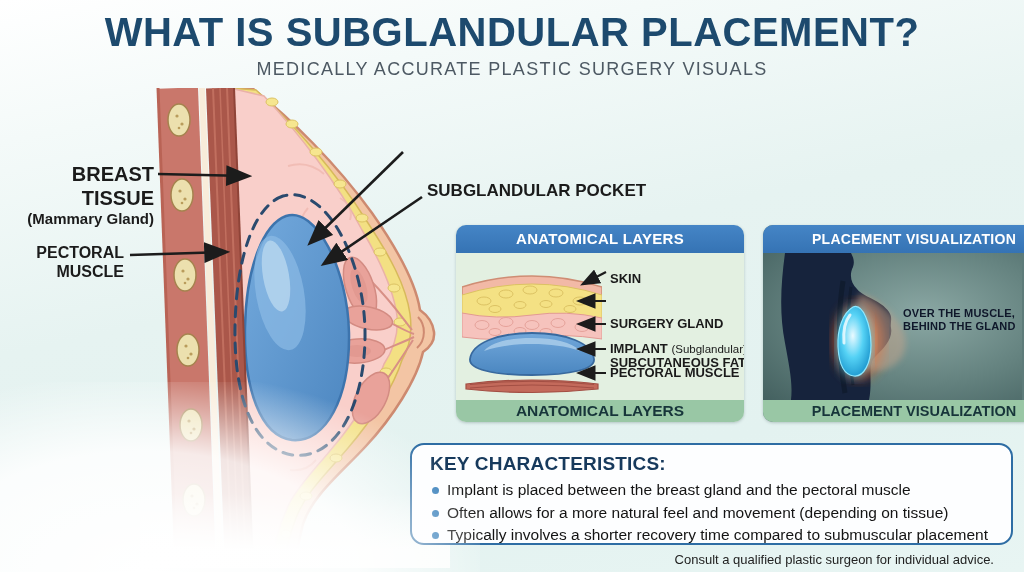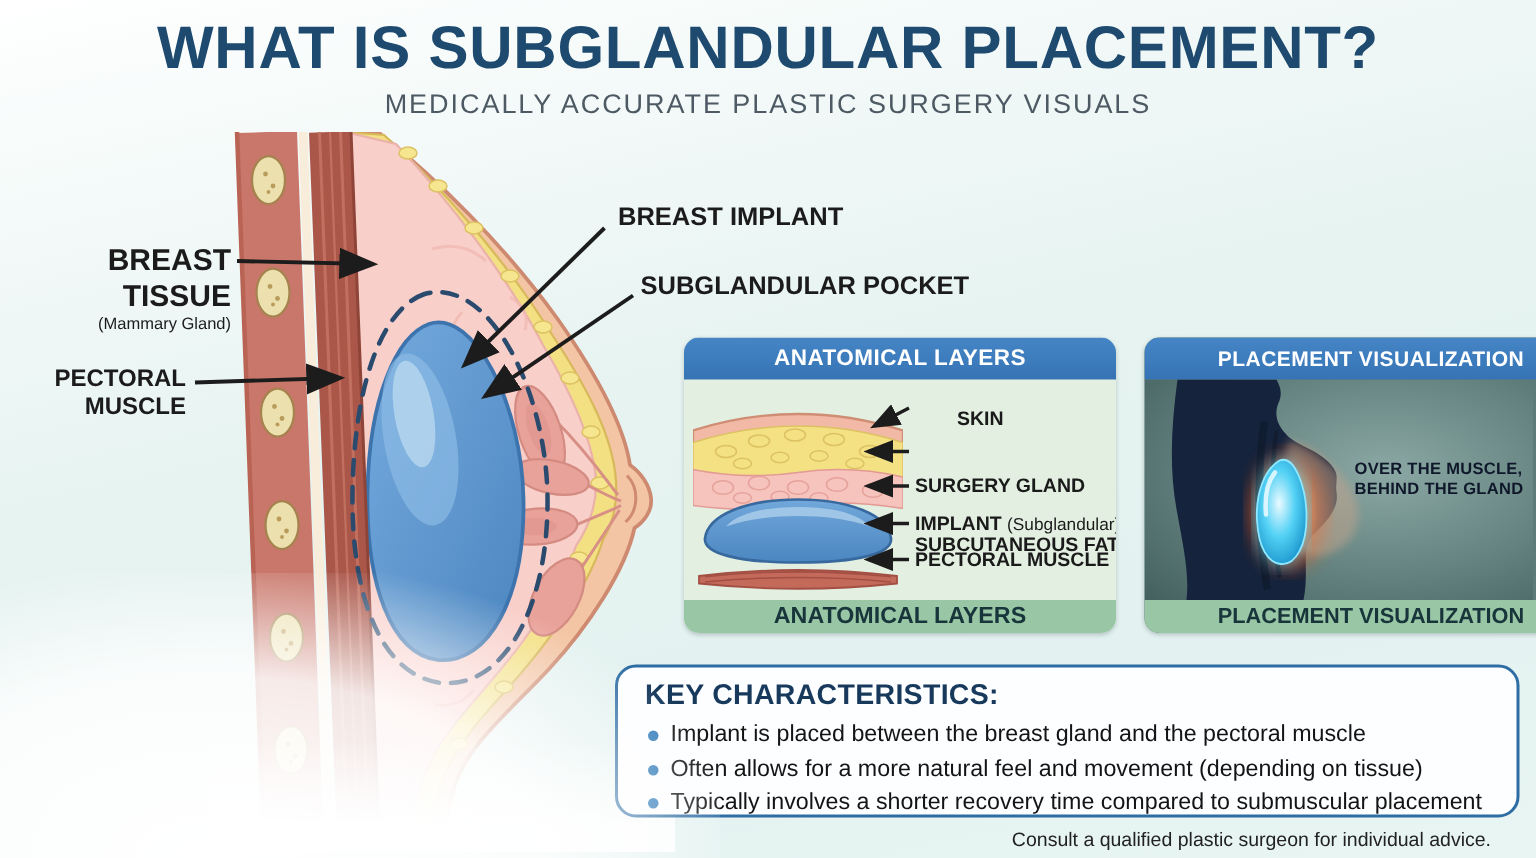--- a/index.html
+++ b/index.html
@@ -20,21 +20,21 @@
     font-size:40px;font-weight:800;letter-spacing:.5px;color:#1d4a6e;
   }
   .subtitle{
     width:1024px;text-align:center;top:59px;left:0;
     font-size:18px;font-weight:500;letter-spacing:1.3px;color:#4d5963;
   }
   
   .dlabel{color:#1b1b1b;line-height:1.18;}
   .lab-bt{left:8px;top:163px;width:146px;text-align:right;}
   .lab-bt .l1{font-size:20px;font-weight:800;}
-  .lab-bt .l2{font-size:11px;font-weight:400;}
+  .lab-bt .l2{font-size:15px;font-weight:700;}
   .lab-pm{left:8px;top:244px;width:116px;text-align:right;font-size:16px;font-weight:800;}
   .lab-bi{left:412px;top:135px;font-size:17px;font-weight:800;}
   .lab-sp{left:427px;top:181px;font-size:17px;font-weight:800;}
   
   .panel{border-radius:10px;overflow:hidden;box-shadow:0 1px 3px rgba(30,60,60,.25);}
   .panel-anat{left:456px;top:225px;width:288px;height:197px;background:#e3f0e1;}
   .panel-place{left:763px;top:225px;width:302px;height:197px;background:#5d7b79;}
   .panel-head{
     position:absolute;left:0;top:0;right:0;height:28px;
     background:linear-gradient(180deg,#4585c6,#3573b4);
@@ -191,21 +191,20 @@
   </svg>
 
   <div class="abs dlabel lab-bt">
     <div class="l1">BREAST TISSUE</div>
     <div class="l2">(Mammary Gland)</div>
   </div>
   <div class="abs dlabel lab-pm">
     <div>PECTORAL</div>
     <div>MUSCLE</div>
   </div>
-  <div class="abs dlabel lab-bi">BREAST IMPLANT</div>
   <div class="abs dlabel lab-sp">SUBGLANDULAR POCKET</div>
 
   <svg class="abs overlay" style="left:0;top:0;" width="1024" height="572" viewBox="0 0 1024 572">
     <defs>
       <marker id="ah" markerWidth="10" markerHeight="8" refX="8" refY="4" orient="auto">
         <path d="M0,0 L10,4 L0,8 Z" fill="#1c1c1c"></path>
       </marker>
     </defs>
     <g stroke="#1c1c1c" stroke-width="2.6" fill="none">
       <path d="M 158,174 L 247,176" marker-end="url(#ah)"></path>
@@ -263,21 +262,21 @@
       </defs>
       <g stroke="#1c1c1c" stroke-width="2.2" fill="none">
         <path d="M 150,47 L 127,59" marker-end="url(#ahp)"></path>
         <path d="M 150,76 L 123,76" marker-end="url(#ahp)"></path>
         <path d="M 150,99 L 123,99" marker-end="url(#ahp)"></path>
         <path d="M 150,124 L 123,124" marker-end="url(#ahp)"></path>
         <path d="M 150,148 L 123,148" marker-end="url(#ahp)"></path>
       </g>
     </svg>
 
-    <div class="layer-row" style="top:46px;margin-left:28px;">SKIN</div>
+    <div class="layer-row" style="top:46px;">SKIN</div>
     <div class="layer-row" style="top:84px;margin-top:46px;">SUBCUTANEOUS FAT</div>
     <div class="layer-row" style="top:91px;">SURGERY GLAND</div>
     <div class="layer-row" style="top:116px;"><span>IMPLANT</span> <span class="note">(Subglandular)</span></div>
     <div class="layer-row" style="top:140px;">PECTORAL MUSCLE</div>
 
     <div class="panel-foot">ANATOMICAL LAYERS</div>
   </div>
 
   <div class="abs panel panel-place">
     <div class="panel-head">PLACEMENT VISUALIZATION</div>

